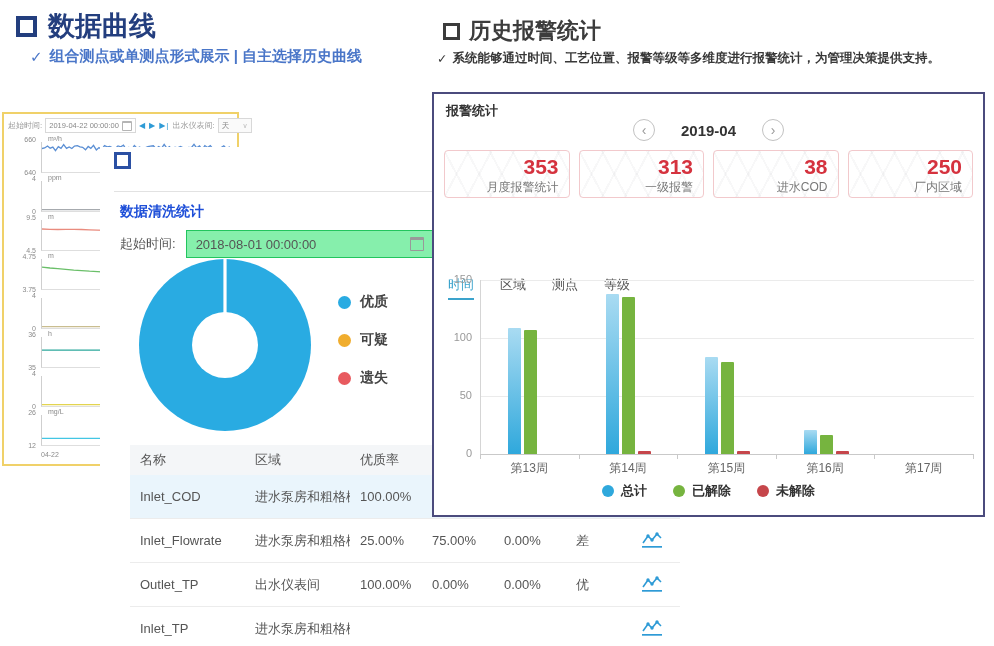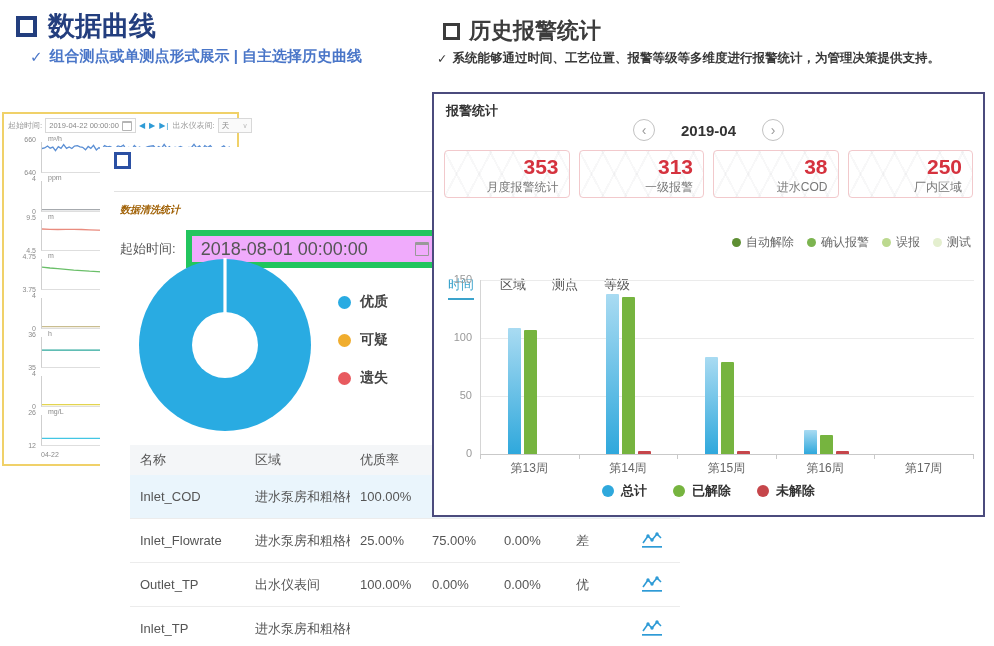--- a/index.html
+++ b/index.html
@@ -40,25 +40,25 @@
               border-left:1px solid #cfcfcf;border-bottom:1px solid #dedede;}
   .mini svg{width:100%;height:100%;display:block;}
   .c-xlabels{position:absolute;left:37px;top:337px;font-size:7px;color:#8a8a8a;display:flex;gap:58px;}
 
   
   .pre-panel{position:absolute;left:100px;top:147px;width:580px;height:499px;background:#fff;
              z-index:2;overflow:hidden;}
   .pre-title{position:absolute;left:14px;top:5px;display:flex;align-items:center;gap:11px;
              color:#2B50A3;font-size:24px;font-weight:bold;}
   .pre-divider{position:absolute;left:14px;top:44px;width:552px;height:1px;background:#e2e2e2;}
-  .pre-sub{position:absolute;left:20px;top:56px;font-size:10px;font-weight:bold;color:#a16207;font-style:italic;}
+  .pre-sub{position:absolute;left:20px;top:56px;font-size:14px;font-weight:bold;color:#1d4ed8;}
   .pre-form{position:absolute;left:20px;top:83px;display:flex;align-items:center;gap:10px;
             font-size:13px;color:#555;}
-  .pre-input{width:228px;height:26px;border:6px solid #22c55e;display:flex;align-items:center;
-             justify-content:space-between;padding:0 9px;color:#555;font-size:18px;background:#f0abfc;}
+  .pre-input{width:228px;height:26px;border:1px solid #22c55e;display:flex;align-items:center;
+             justify-content:space-between;padding:0 9px;color:#555;font-size:13px;background:#86efac;}
   .cal-lg{width:12px;height:10px;border:1.5px solid #999;border-top:3.5px solid #999;border-radius:1px;}
   .donut-wrap{position:absolute;left:30px;top:103px;width:190px;height:190px;}
   .d-legend{position:absolute;left:238px;top:148px;}
   .d-item{display:flex;align-items:center;gap:9px;height:14px;margin-bottom:24px;
           font-size:14px;font-weight:bold;color:#444;}
   .d-dot{width:13px;height:13px;border-radius:50%;}
   .tbl{position:absolute;left:30px;top:298px;width:550px;font-size:13px;color:#555;}
   .tbl-header,.tbl-row{display:grid;grid-template-columns:115px 105px 72px 72px 72px 58px 56px;
                        align-items:center;}
   .tbl-header{height:30px;background:#F4F6F8;color:#555;}
@@ -368,38 +368,20 @@
         <div class="card-val">250</div>
         <div class="card-label">厂内区域</div>
       </div>
     </div>
     <div class="ap-tabs">
       <div class="tab active">时间</div>
       <div class="tab">区域</div>
       <div class="tab">测点</div>
       <div class="tab">等级</div>
     </div>
-    <div class="ap-legend">
-      <div class="lg-item">
-        <span class="dot9" style="background: rgb(94, 143, 51);"></span>
-        <span>自动解除</span>
-      </div>
-      <div class="lg-item">
-        <span class="dot9" style="background: rgb(124, 180, 80);"></span>
-        <span>确认报警</span>
-      </div>
-      <div class="lg-item">
-        <span class="dot9" style="background: rgb(188, 217, 143);"></span>
-        <span>误报</span>
-      </div>
-      <div class="lg-item">
-        <span class="dot9" style="background: rgb(228, 239, 207);"></span>
-        <span>测试</span>
-      </div>
-    </div>
 
     <div class="ytick" style="top:179px">150</div>
     <div class="ytick" style="top:237px">100</div>
     <div class="ytick" style="top:295px">50</div>
     <div class="ytick" style="top:353px">0</div>
     <div id="bar-plot">
       <div class="grid" style="top:0"></div>
       <div class="grid" style="top:58px"></div>
       <div class="grid" style="top:116px"></div>
     <div class="bar" style="left: 26.8px; width: 13px; height: 126px; background: linear-gradient(rgb(169, 219, 242), rgb(47, 168, 220));"></div>

